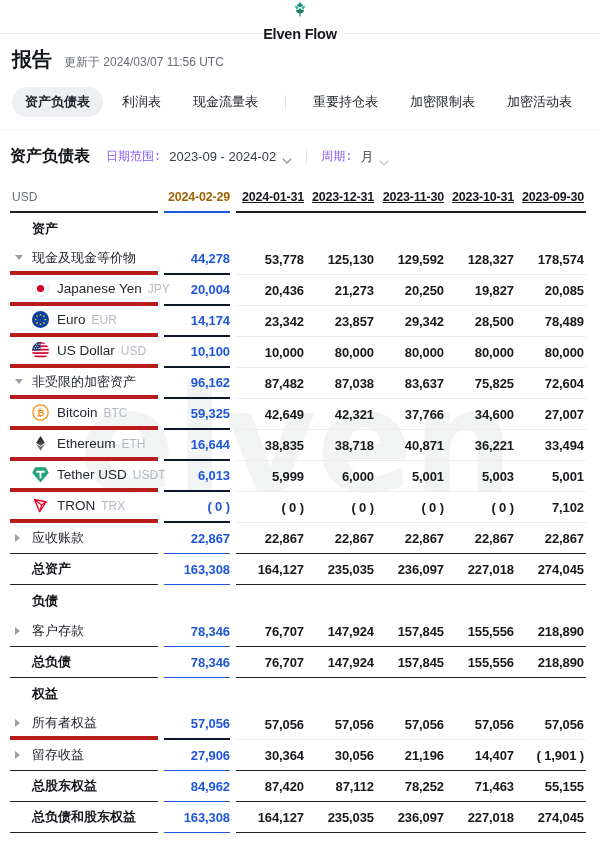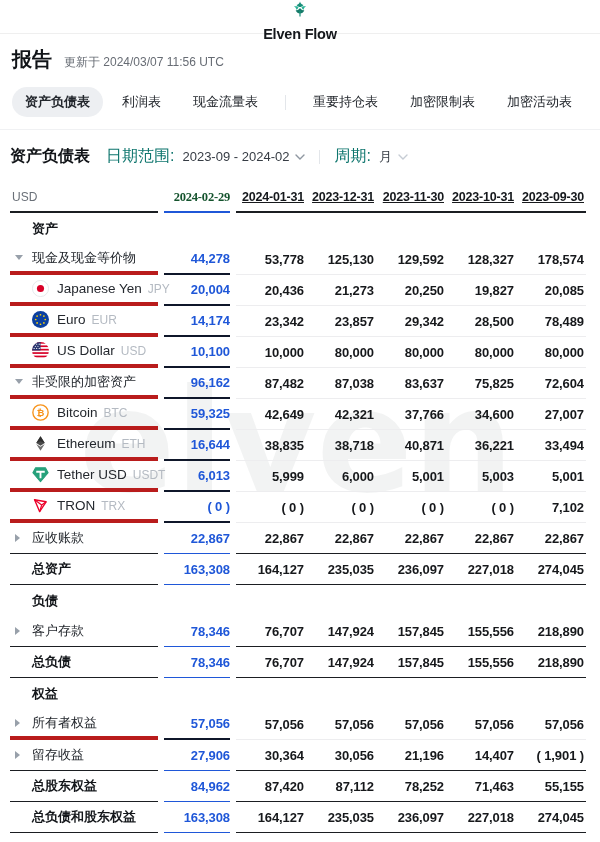--- a/index.html
+++ b/index.html
@@ -19,22 +19,22 @@
   .tab { font-size:13px; color:#23272d; padding:6px 13px; border-radius:16px;
     cursor:pointer; white-space:nowrap; background:transparent; border:none;
     font-family:inherit; }
   .tab.active { background:#edeff2; font-weight:600; }
   .tab-sep { width:1px; height:15px; background:#e3e6ea; margin:0 8px; }
   .head-divider { height:1px; background:#f0f1f3; }
 
   .sheet { padding:16px 14px 0 10px; }
   .sheet-head { display:flex; align-items:center; gap:8px; }
   .sheet-head h2 { font-size:16px; font-weight:800; color:#111418; margin-right:8px; }
-  .flabel { font-size:16px; color:#0f766e; }
-  .picker { display:flex; align-items:center; gap:6px; font-size:13px; color:#363c44;
+  .flabel { font-size:12px; color:#8b5cf6;font-family:Liberation Mono, monospace; }
+  .picker { display:flex; align-items:flex-end; gap:6px; font-size:13px; color:#363c44;
     background:none; border:none; font-family:inherit; cursor:pointer; }
   .vsep { width:1px; height:14px; background:#e3e6ea; margin:0 6px; }
 
   .table { position:relative; margin-top:16px; }
   .watermark { position:absolute; top:188px; left:69px; z-index:0;
     font-family:"DejaVu Sans",sans-serif; font-weight:700; font-size:142px;
     line-height:1; color:rgba(25,32,44,0.055); user-select:none; pointer-events:none; }
   .tgrid { position:relative; z-index:1; }
 
   .row { display:grid; grid-template-columns:148px 78px repeat(5,70px);
@@ -49,21 +49,21 @@
   .row.light .c-val   { border-bottom:1px solid #ededef; }
   .row.dark .c-label { border-bottom:1.5px solid #1b1e22; }
   .row.dark .c-blue  { border-bottom:1.5px solid #1f57d8; }
   .row.dark .c-val   { border-bottom:1.5px solid #1b1e22; }
 
   .thead { height:30px; }
   .thead .c-label { border-bottom:2px solid #1b1e22; font-size:12px; color:#6a7078; }
   .thead .c-blue  { border-bottom:2px solid #1f57d8; }
   .thead .c-val   { border-bottom:2px solid #1b1e22;text-decoration:underline; }
   .thead .date { font-size:12.5px; font-weight:700; color:#15181c; letter-spacing:-.2px; }
-  .thead .date.first { color:#14532d;font-family:Liberation Serif, serif; }
+  .thead .date.first { color:#a16207; }
 
   .caret-box { width:20px; display:flex; align-items:center; justify-content:flex-start;
     padding-left:3px; flex:none; }
   .caret-down { width:0; height:0; border-left:4px solid transparent;
     border-right:4px solid transparent; border-top:5px solid #98a0aa; }
   .caret-right { width:0; height:0; border-top:4px solid transparent;
     border-bottom:4px solid transparent; border-left:5px solid #98a0aa; }
 
   .rlabel { font-size:13px; color:#24282e; white-space:nowrap; }
   .row.section .rlabel, .row.total .rlabel { font-weight:700; color:#14171b;text-align:right; }

